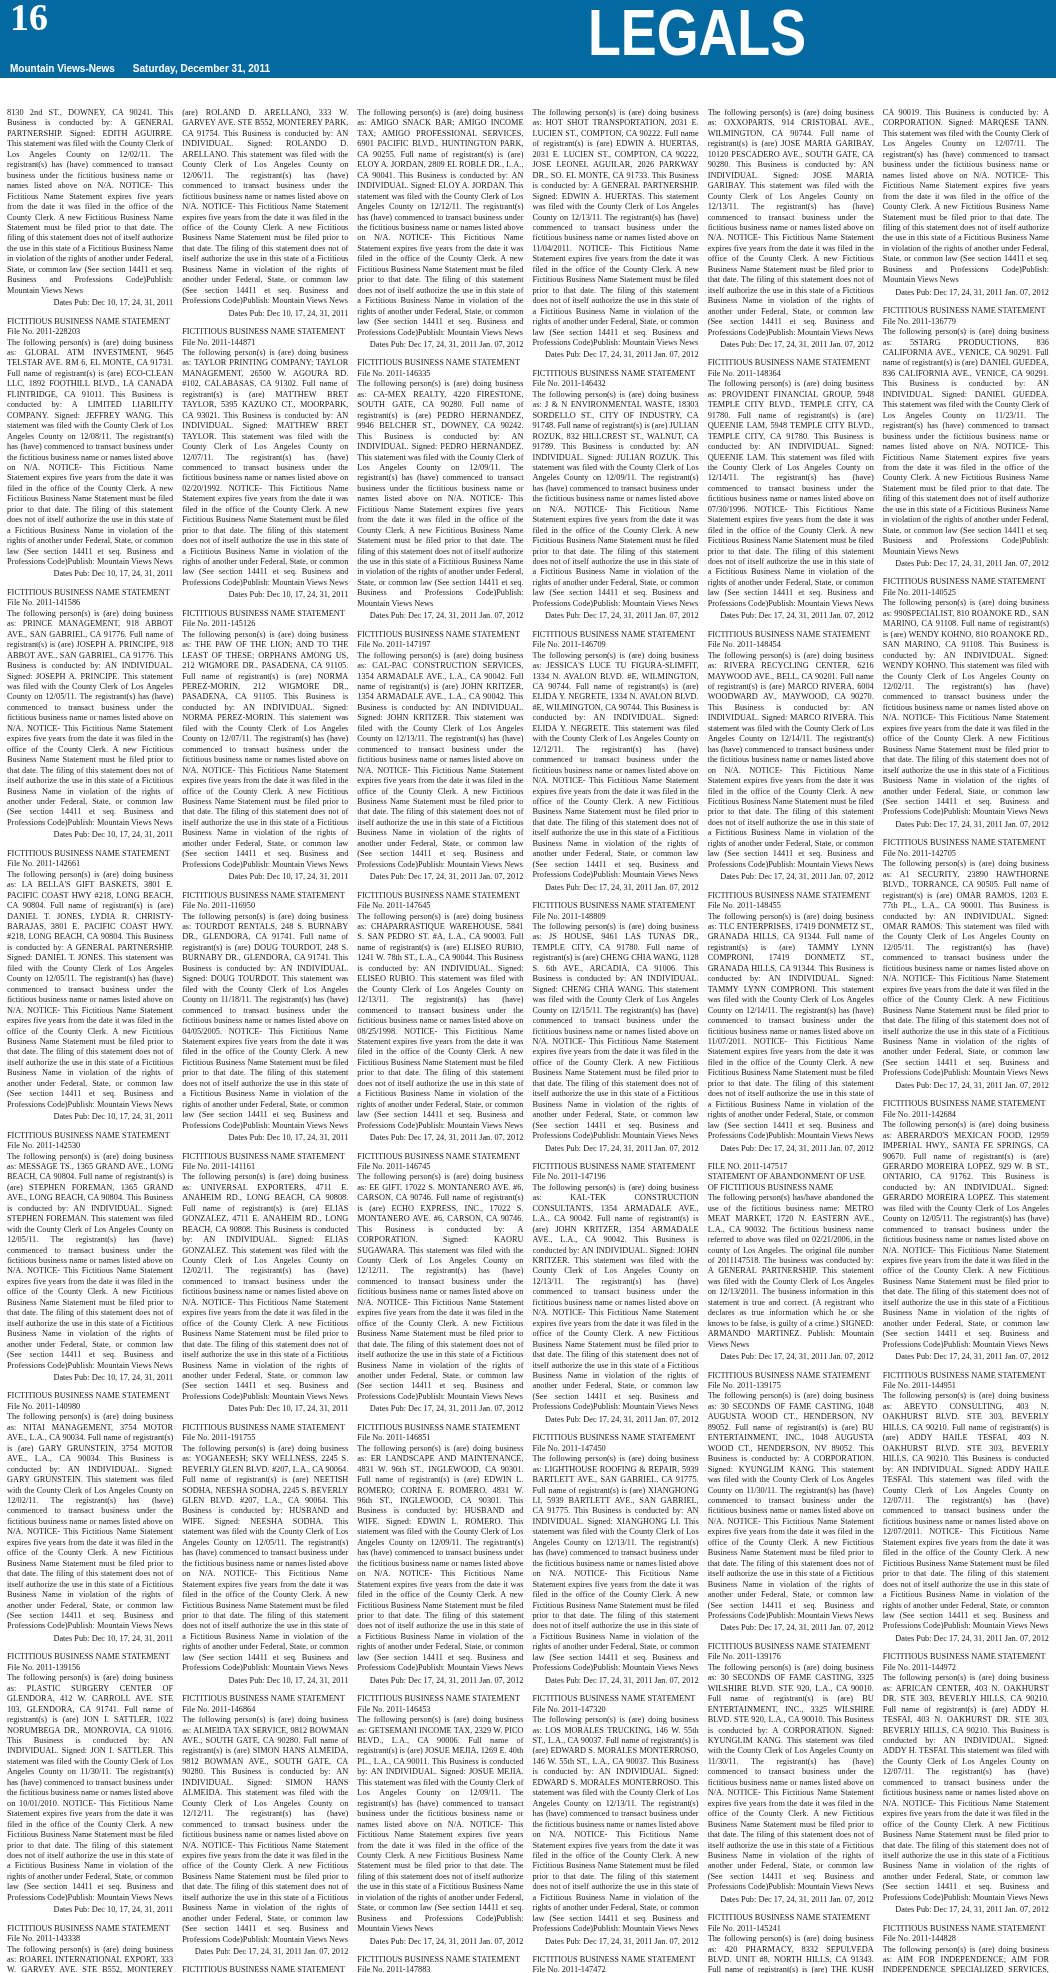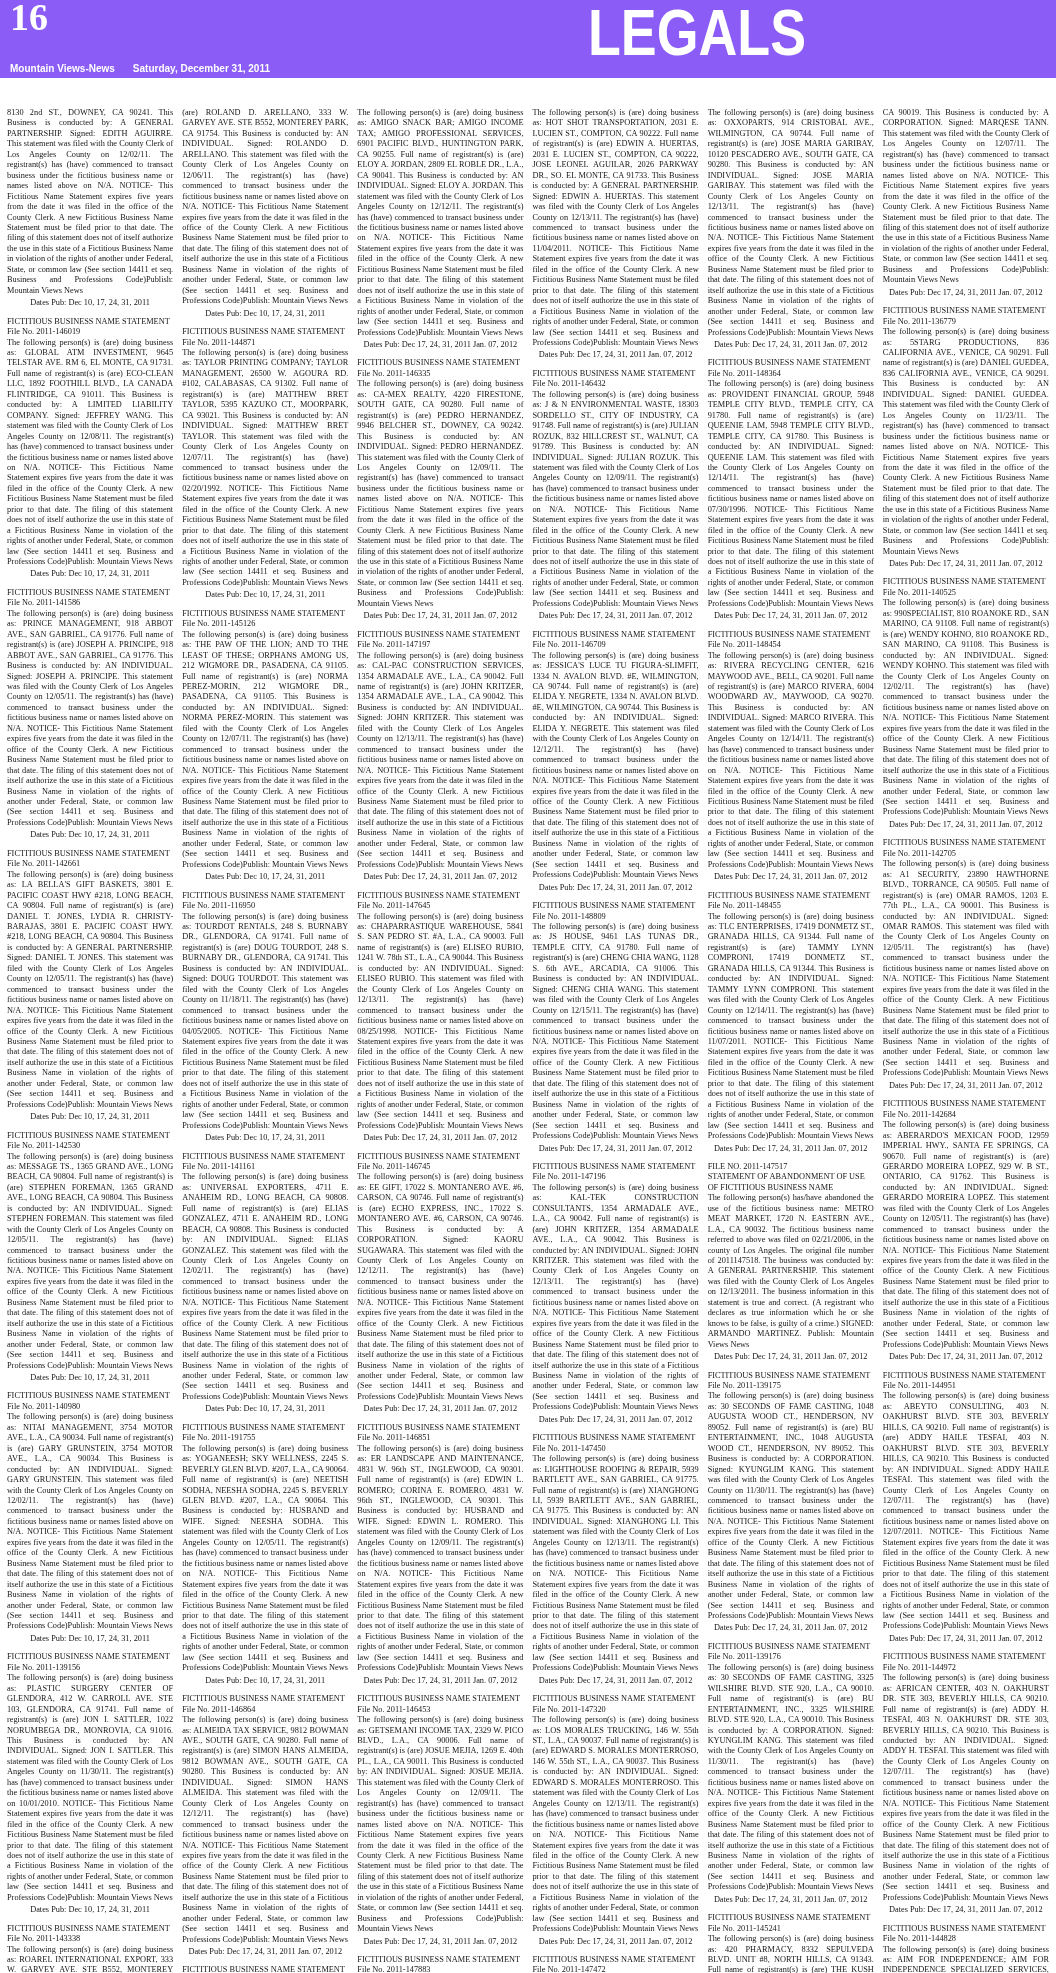--- a/index.html
+++ b/index.html
@@ -1,20 +1,20 @@
 <!DOCTYPE html>
 <html><head>
 <meta charset="utf-8">
 <style>
   html,body{margin:0;padding:0;}
   body{
     width:1056px;height:1973px;position:relative;background:#ffffff;
     font-family:"Liberation Serif", serif;color:#161616;overflow:hidden;
   }
-  .header{position:absolute;top:0;left:0;width:1056px;height:78px;background:#8b5cf6;}
+  .header{position:absolute;top:0;left:0;width:1056px;height:78px;background:#0369a1;}
   .pagenum{
     position:absolute;top:-2px;left:10px;color:#fff;font-size:38px;font-weight:bold;
     font-family:"Liberation Serif", serif;line-height:1.05;
   }
   .masthead-line{
     position:absolute;bottom:4px;left:10px;color:#fff;font-size:10px;font-weight:bold;
     font-family:"Liberation Sans", sans-serif;white-space:nowrap;
   }
   .masthead-line .date{margin-left:18px;}
   .legals-title{
@@ -23,41 +23,41 @@
     transform:scaleX(0.84);transform-origin:left top;
   }
   .columns{
     position:absolute;top:86px;left:7px;width:1042px;height:1884px;
     column-count:6;column-gap:9px;column-fill:auto;overflow:hidden;
     font-size:8.3px;line-height:1.26;text-align:justify;margin-top:22px;
   }
   .notice{margin:0 0 8px 0;}
   .nh,.ns,.nf{text-align:left;}
   .nb{text-align:justify;}
-  .nd{margin-top:2px;text-align:center;}
+  .nd{margin-top:2px;text-align:right;}
 </style>
 </head>
 <body>
 
 <div class="header">
   <div class="pagenum">16</div>
   <div class="legals-title">LEGALS</div>
   <div class="masthead-line">
     <span>Mountain Views-News</span><span class="date">Saturday, December 31, 2011</span>
   </div>
 </div>
 
 <div class="columns">
     <div class="notice">
       <div class="nb">8130 2nd ST., DOWNEY, CA 90241. This Business is conducted by: A GENERAL PARTNERSHIP. Signed: EDITH AGUIRRE. This statement was filed with the County Clerk of Los Angeles County on 12/02/11. The registrant(s) has (have) commenced to transact business under the fictitious business name or names listed above on N/A. NOTICE- This Fictitious Name Statement expires five years from the date it was filed in the office of the County Clerk. A new Fictitious Business Name Statement must be filed prior to that date. The filing of this statement does not of itself authorize the use in this state of a Fictitious Business Name in violation of the rights of another under Federal, State, or common law (See section 14411 et seq. Business and Professions Code)Publish: Mountain Views News</div>
       <div class="nd">Dates Pub: Dec 10, 17, 24, 31, 2011</div>
     </div>
     <div class="notice">
       <div class="nh">FICTITIOUS BUSINESS NAME STATEMENT</div>
-      <div class="nf">File No. 2011-146019</div>
+      <div class="nf">File No. 2011-228203</div>
       <div class="nb">The following person(s) is (are) doing business as: GLOBAL ATM INVESTMENT, 9645 TELSTAR AVE. RM 6, EL MONTE, CA 91731. Full name of registrant(s) is (are) ECO-CLEAN LLC, 1892 FOOTHILL BLVD., LA CANADA FLINTRIDGE, CA 91011. This Business is conducted by: A LIMITED LIABILITY COMPANY. Signed: JEFFREY WANG. This statement was filed with the County Clerk of Los Angeles County on 12/08/11. The registrant(s) has (have) commenced to transact business under the fictitious business name or names listed above on N/A. NOTICE- This Fictitious Name Statement expires five years from the date it was filed in the office of the County Clerk. A new Fictitious Business Name Statement must be filed prior to that date. The filing of this statement does not of itself authorize the use in this state of a Fictitious Business Name in violation of the rights of another under Federal, State, or common law (See section 14411 et seq. Business and Professions Code)Publish: Mountain Views News</div>
       <div class="nd">Dates Pub: Dec 10, 17, 24, 31, 2011</div>
     </div>
     <div class="notice">
       <div class="nh">FICTITIOUS BUSINESS NAME STATEMENT</div>
       <div class="nf">File No. 2011-141586</div>
       <div class="nb">The following person(s) is (are) doing business as: PRINCE MANAGEMENT, 918 ABBOT AVE., SAN GABRIEL, CA 91776. Full name of registrant(s) is (are) JOSEPH A. PRINCIPE, 918 ABBOT AVE., SAN GABRIEL, CA 91776. This Business is conducted by: AN INDIVIDUAL. Signed: JOSEPH A. PRINCIPE. This statement was filed with the County Clerk of Los Angeles County on 12/05/11. The registrant(s) has (have) commenced to transact business under the fictitious business name or names listed above on N/A. NOTICE- This Fictitious Name Statement expires five years from the date it was filed in the office of the County Clerk. A new Fictitious Business Name Statement must be filed prior to that date. The filing of this statement does not of itself authorize the use in this state of a Fictitious Business Name in violation of the rights of another under Federal, State, or common law (See section 14411 et seq. Business and Professions Code)Publish: Mountain Views News</div>
       <div class="nd">Dates Pub: Dec 10, 17, 24, 31, 2011</div>
     </div>
     <div class="notice">

